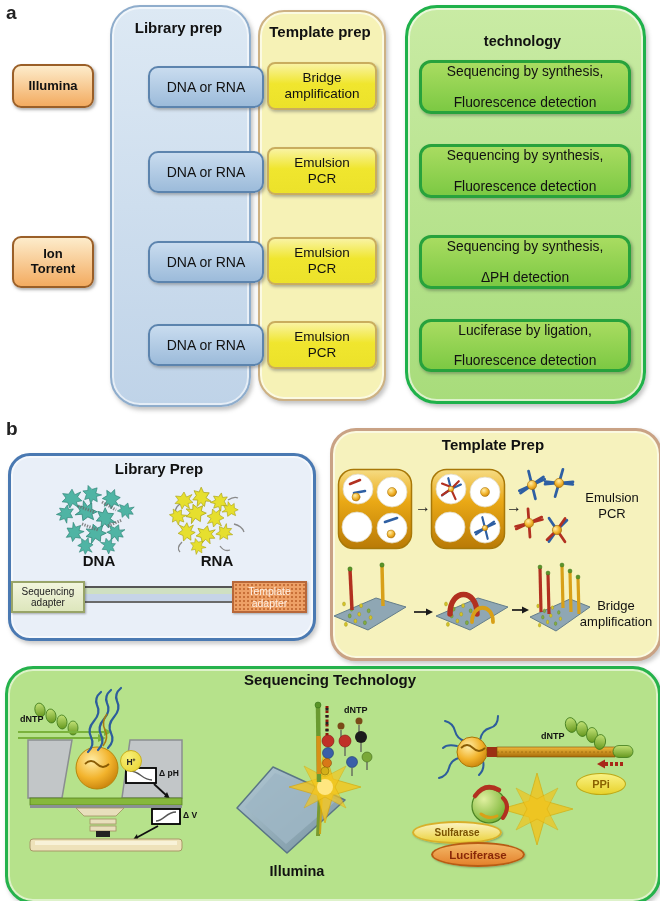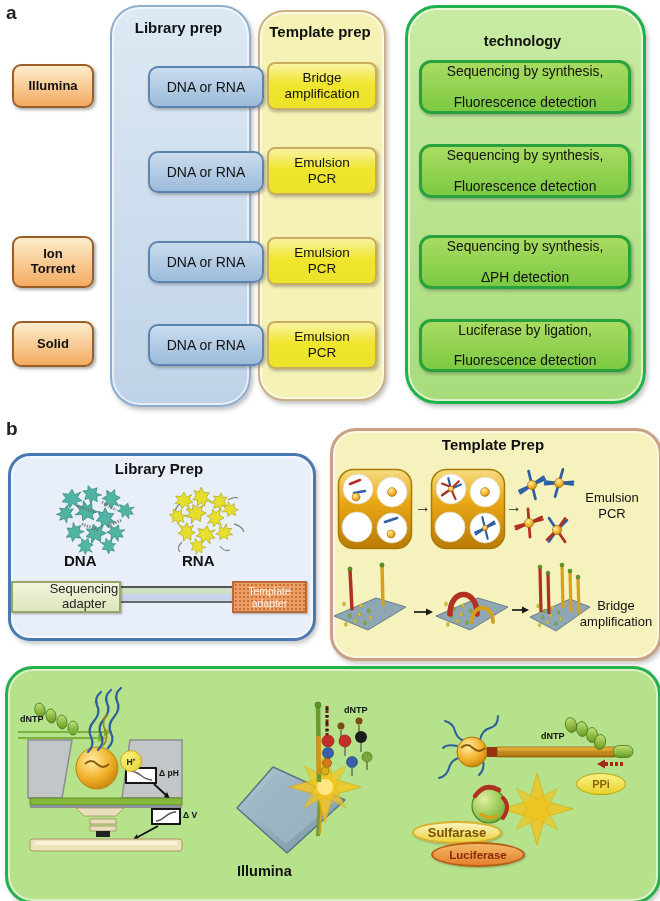--- a/index.html
+++ b/index.html
@@ -28,37 +28,37 @@
         box-shadow:1.5px 2px 3px rgba(100,100,100,.45);}
   .gbox{position:absolute;left:419px;width:206px;border-radius:12px;font-size:13.8px;line-height:1.25;
         background:linear-gradient(180deg,#a9dc61,#7cc943);border:3px solid #27a23c;
         box-shadow:1.5px 2px 3px rgba(90,110,80,.5);justify-content:space-between;}
   
   .pb-box{position:absolute;box-shadow:2px 3px 4px rgba(120,120,120,.4), inset 0 0 0 2px rgba(255,255,255,.55);}
   .libprep{left:8px;top:453px;width:302px;height:182px;border-radius:22px;background:#e9eff8;border:3px solid #4a79b2;}
   .tmplprep{left:330px;top:428px;width:326px;height:227px;border-radius:26px;background:#f6f2bd;border:3px solid #c9a285;}
   .seqtech{left:5px;top:666px;width:650px;height:232px;border-radius:28px;background:#b6e28b;border:3px solid #25b24c;}
   .pb-title{position:absolute;text-align:center;font-weight:bold;font-size:15px;}
-  .cap{position:absolute;font-weight:bold;font-size:14.5px;color:#111;}
+  .cap{position:absolute;text-align:center;font-weight:bold;font-size:14.5px;color:#111;}
   .tiny{position:absolute;font-weight:bold;font-size:9px;color:#111;}
   .lbl13{position:absolute;text-align:center;font-size:13px;line-height:1.25;color:#111;}
   .tp-arrow{position:absolute;font-size:16px;font-weight:bold;color:#222;}
   
   .seq-adapter{position:absolute;left:11px;top:581px;width:70px;height:28px;background:linear-gradient(180deg,#f2f5dd,#dde6bc);
-               border:2px solid #98a468;font-size:13px;line-height:1.15;color:#222;z-index:3;box-shadow:1px 1px 2px rgba(0,0,0,.3);padding-left:36px;}
+               border:2px solid #98a468;font-size:10px;line-height:1.15;color:#222;z-index:3;box-shadow:1px 1px 2px rgba(0,0,0,.3);}
   .tmpl-adapter{position:absolute;left:232px;top:581px;width:71px;height:28px;
                 background-color:#eda066;background-image:radial-gradient(#c87038 1px,transparent 1px);background-size:4px 4px;
                 border:2px solid #b8683a;font-size:10.5px;line-height:1.15;color:#fdeee2;z-index:3;box-shadow:1px 1px 2px rgba(0,0,0,.3);}
   .adapter-bar{position:absolute;left:80px;top:586px;width:153px;height:17px;z-index:2;
                background:linear-gradient(180deg,#555 0 2px,#cfe0c2 2px 8px,#c6d4e8 8px 15px,#6a6a6a 15px 17px);}
   .oval{position:absolute;border-radius:50%;display:flex;align-items:center;justify-content:center;font-weight:bold;}
   .ppi{left:576px;top:773px;width:48px;height:20px;background:linear-gradient(180deg,#f9f283,#e8d22c);
        border:1.5px solid #bca818;font-size:11px;color:#8a6200;}
   .sulf{left:412px;top:821px;width:86px;height:19px;background:linear-gradient(180deg,#fbf3c0,#ecd23e);
-        border:2px solid #d8b02a;font-size:13px;color:#7a5200;box-shadow:1px 1px 2px rgba(0,0,0,.25);}
+        border:2px solid #d8b02a;font-size:10px;color:#7a5200;box-shadow:1px 1px 2px rgba(0,0,0,.25);}
   .lucif{left:431px;top:842px;width:90px;height:21px;background:linear-gradient(180deg,#f4b868,#e4822c);
          border:2px solid #b85c14;font-size:11.5px;color:#8a2808;box-shadow:1px 1px 2px rgba(0,0,0,.25);}
   .hplus{left:120px;top:750px;width:20px;height:20px;background:radial-gradient(circle at 35% 30%,#f8f07a,#e8d22c);
          border:1.5px solid #c8b020;font-size:8.5px;color:#222;z-index:4;}
   svg{position:absolute;overflow:visible;}
 </style>
 </head>
 <body>
 
 <div class="stage">
@@ -162,24 +162,20 @@
     </div>
   <div class="ybox ctr" style="top:237px;height:44px">
     <span>Emulsion</span>
       <span>PCR</span>
   </div>
   <div class="gbox ctr" style="top:235px;height:48px">
     <span>Sequencing by synthesis,</span>
       <span>ΔPH detection</span>
   </div>
 
-  <div class="obox ctr" style="top:321px;height:42px">
-    <span>Solid</span>
-      <span></span>
-  </div>
   <div class="bbox ctr" style="top:324px">
       <span>DNA or RNA</span>
     </div>
   <div class="ybox ctr" style="top:321px;height:44px">
     <span>Emulsion</span>
       <span>PCR</span>
   </div>
   <div class="gbox ctr" style="top:319px;height:47px">
     <span>Luciferase by ligation,</span>
       <span>Fluorescence detection</span>
@@ -355,20 +351,21 @@
       <circle cx="240" cy="9" r="2"></circle>
         <circle cx="248" cy="15" r="2"></circle>
     </g>
   </svg>
   <div class="lbl13" style="left:578px;top:598px;width:76px">
     <span>Bridge</span><br>
     <span>amplification</span>
   </div>
 
   <div class="pb-box seqtech"></div>
+  <div class="pb-title" style="left:5px;width:650px;top:671px">Sequencing Technology</div>
 
   <svg style="left:12px;top:680px" width="195" height="180" viewBox="0 0 195 180">
 
     <g fill="url(#grnO)" stroke="#3f7a1a" stroke-width="0.8">
       <ellipse cx="28" cy="30" rx="5" ry="7" transform="rotate(-15 28 30)"></ellipse>
       <ellipse cx="39" cy="36" rx="5" ry="7" transform="rotate(-10 39 36)"></ellipse>
       <ellipse cx="50" cy="42" rx="5" ry="7" transform="rotate(-5 50 42)"></ellipse>
       <ellipse cx="61" cy="48" rx="5" ry="7"></ellipse>
     </g>
     <g stroke="#7ab23c" stroke-width="2.2">

